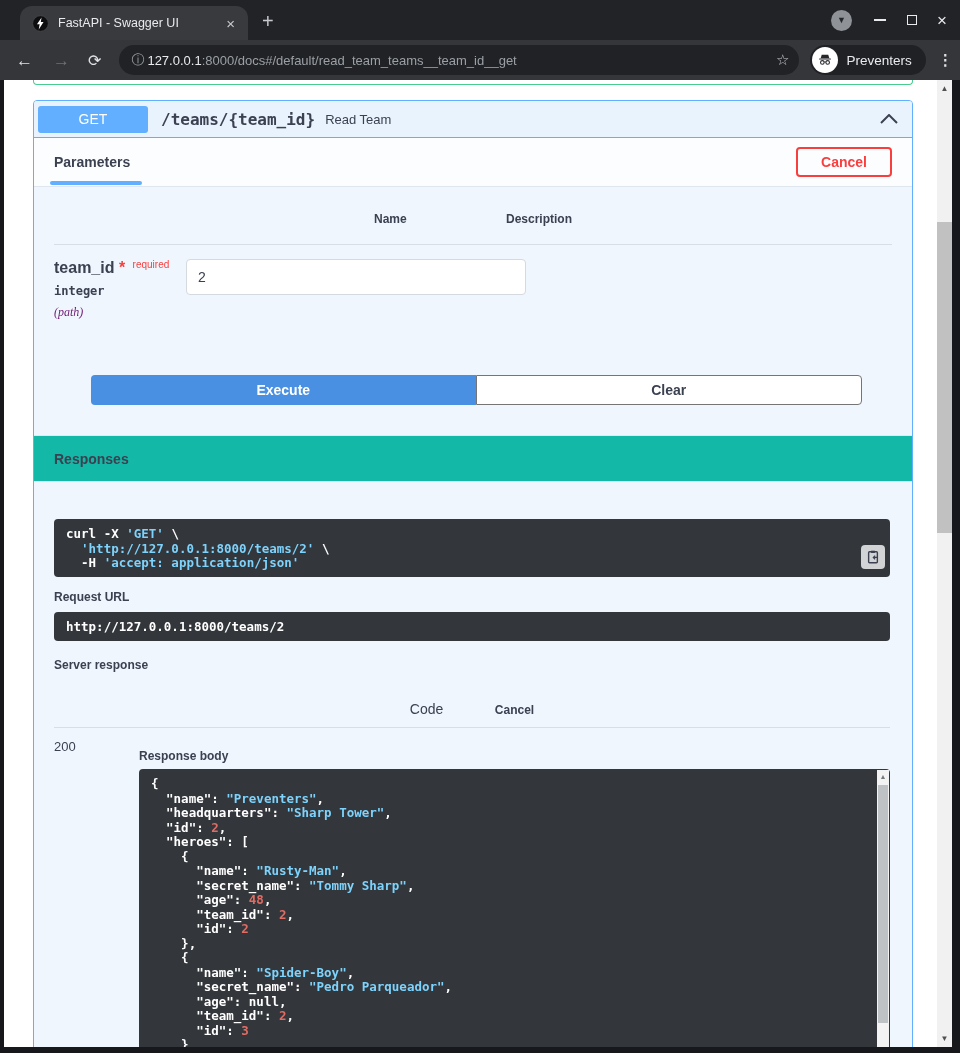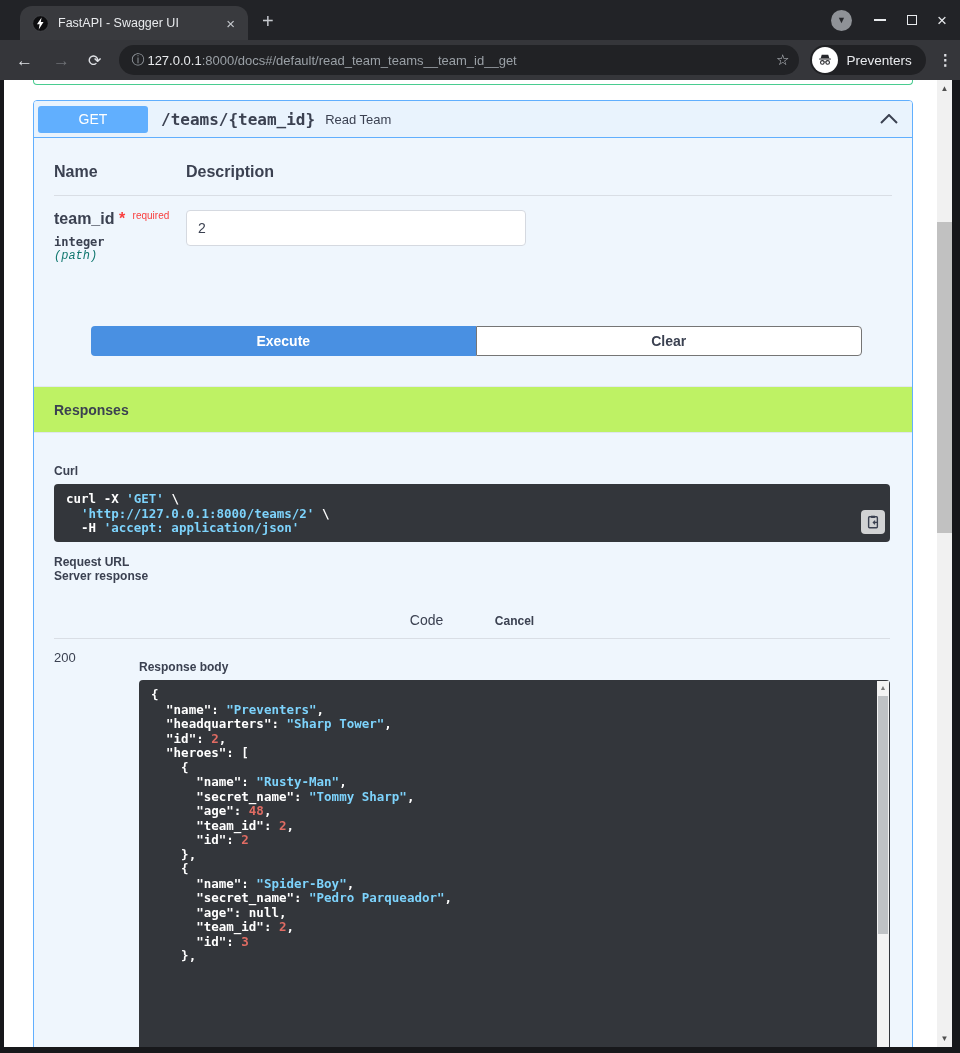--- a/index.html
+++ b/index.html
@@ -60,55 +60,55 @@
 
   .sec-header { height:49px; background:#fcfdff; border-bottom:1px solid #dfe6ee;
                 display:flex; align-items:center; padding:0 20px; position:relative; }
   .sec-title { font-size:14px; font-weight:bold; color:#3b4151; }
   .tab-underline { position:absolute; left:16px; top:43px; width:92px; height:4px; background:#61affe; border-radius:2px; }
   .cancel-btn { margin-left:auto; width:96px; height:30px; border:2px solid #f93e3e; border-radius:4px;
                 background:transparent; color:#f93e3e; font-weight:bold; font-size:14px;
                 display:flex; align-items:center; justify-content:center; }
 
   .params-body { padding:25px 20px 0 20px; }
-  .cols-header { display:flex; font-size:16px; font-weight:bold; color:#3b4151; height:20px; }
+  .cols-header { display:flex; font-size:12px; font-weight:bold; color:#3b4151; height:20px;justify-content:center; }
   .col-name { width:132px; }
   .divider { border-bottom:1px solid #d9dee5; margin-top:12px; }
   .param-row { display:flex; padding-top:14px; height:94px; }
   .pname { font-size:16px; font-weight:bold; color:#3b4151; }
   .pstar { color:#f93e3e; font-weight:bold; }
   .preq { color:#f93e3e; font-size:10px; position:relative; top:-5px; margin-left:3px; }
   .ptype { font-family:"DejaVu Sans Mono", monospace; font-weight:bold; font-size:12px; color:#3b4151; margin-top:7px; }
-  .ploc { font-family:Liberation Mono, monospace; font-style:italic; font-size:12px; color:#0f766e; margin-top:0; }
+  .ploc { font-family:Liberation Serif, serif; font-style:italic; font-size:12px; color:#701a75; margin-top:7px; }
   .pvalue-cell { flex:1; }
   .pinput { width:340px; height:36px; border:1px solid #d5d9e0; border-radius:4px; background:#fff;
             font-size:14px; color:#3b4151; padding:0 11px; font-family:"Liberation Sans", sans-serif; outline:none; }
 
   .exec-row { display:flex; margin:36px 30px 0 30px; height:30px;padding-left:7px; }
   .exec-btn { flex:1; background:#4990e2; border:none; border-radius:4px 0 0 4px; color:#fff;
               font-weight:bold; font-size:14px; }
   .clear-btn { flex:1; background:#fff; border:1px solid #757575; border-radius:0 4px 4px 0;
                color:#3b4151; font-weight:bold; font-size:14px; }
   .after-exec-pad { height:30px; }
 
-  .resp-header { height:47px; background:#bef264; border-top:1px solid #e3e9f0; border-bottom:1px solid #dfe6ee;
+  .resp-header { height:47px; background:#14b8a6; border-top:1px solid #e3e9f0; border-bottom:1px solid #dfe6ee;
                  display:flex; align-items:center; padding:0 20px; }
 
   .resp-body { padding:31px 22px 0 20px; }
   .small-label { font-size:12px; font-weight:bold; color:#3b4151; }
   .curl-wrap { position:relative; margin-top:6px; }
   pre.codeblock { background:#33363b; border-radius:4px; font-family:"DejaVu Sans Mono", monospace;
                   font-weight:bold; font-size:12.5px; line-height:14.5px; color:#fff; padding:8px 12px;
                   white-space:pre; overflow:hidden; }
   .curl-pre { height:58px; }
   .copy-btn { position:absolute; right:5px; top:26px; width:24px; height:24px; border-radius:4px;
               background:rgba(255,255,255,.78); display:flex; align-items:center; justify-content:center; }
   .requrl-label { margin-top:13px; }
   .requrl-pre { margin-top:8px; height:29px; font-size:13px; padding:7px 10px; border-radius:3px; }
-  .servresp-label { }
+  .servresp-label { margin-top:17px; }
   .code-cols { display:flex; margin-top:29px;justify-content:center; }
   .code-col-h { width:85px; font-size:14px; color:#3b4151; }
   .details-col-h { font-size:12px; font-weight:bold; color:#3b4151; padding-top:2px; }
   .resp-divider { border-bottom:1px solid #d9dee5; margin-top:10px; }
   .result-row { display:flex; margin-top:11px; }
   .status-code { width:85px; font-size:13px; color:#3b4151; }
   .details-cell { flex:1; padding-top:10px; }
   .respbody-wrap { position:relative; margin-top:6px; }
   .respbody-pre { height:400px; line-height:14px; padding:12px 24px 12px 12px; border-radius:4px 4px 0 0; }
   .tok-p { color:#ffffff; }
@@ -187,20 +187,25 @@
         <span class="method-badge">GET</span>
         <span class="op-path">/teams/{team_id}</span>
         <span class="op-summary-text">Read Team</span>
         <span class="collapse">
           <svg width="18" height="10" viewBox="0 0 18 10">
               <path d="M1 9 9 1l8 8" fill="none" stroke="#3b4151" stroke-width="2"></path>
             </svg>
         </span>
       </div>
 
+      <div class="sec-header">
+        <span class="sec-title">Parameters</span>
+        <span class="tab-underline"></span>
+        <span class="cancel-btn">Cancel</span>
+      </div>
 
       <div class="params-body">
         <div class="cols-header">
           <span class="col-name">Name</span>
           <span>Description</span>
         </div>
         <div class="divider"></div>
         <div class="param-row">
           <div class="col-name">
             <div>
@@ -221,33 +226,33 @@
           <button class="clear-btn">Clear</button>
         </div>
         <div class="after-exec-pad"></div>
       </div>
 
       <div class="resp-header">
         <span class="sec-title">Responses</span>
       </div>
 
       <div class="resp-body">
-        <div class="small-label">Curl</div>
         <div class="curl-wrap">
           <pre class="codeblock curl-pre"><div class="code-line"><span class="tok-p">curl -X </span><span class="tok-s">'GET'</span><span class="tok-p"> \</span></div><div class="code-line"><span class="tok-p">  </span><span class="tok-s">'http://127.0.0.1:8000/teams/2'</span><span class="tok-p"> \</span></div><div class="code-line"><span class="tok-p">  -H </span><span class="tok-s">'accept: application/json'</span></div></pre>
           <span class="copy-btn">
             <svg width="14" height="14" viewBox="0 0 16 16">
               <rect x="3" y="2" width="10" height="12.5" rx="1" fill="none" stroke="#3b4151" stroke-width="1.6"></rect>
               <rect x="5.8" y="0.8" width="4.4" height="2.6" fill="#3b4151"></rect>
               <path d="M13.5 8.5H8.3M10.4 6.4 8.3 8.5l2.1 2.1" stroke="#3b4151" stroke-width="1.3" fill="none"></path>
             </svg>
           </span>
         </div>
 
         <div class="small-label requrl-label">Request URL</div>
+        <pre class="codeblock requrl-pre">http://127.0.0.1:8000/teams/2</pre>
 
         <div class="small-label servresp-label">Server response</div>
 
         <div class="code-cols">
           <span class="code-col-h">Code</span>
           <span class="details-col-h">Cancel</span>
         </div>
         <div class="resp-divider"></div>
 
         <div class="result-row">

